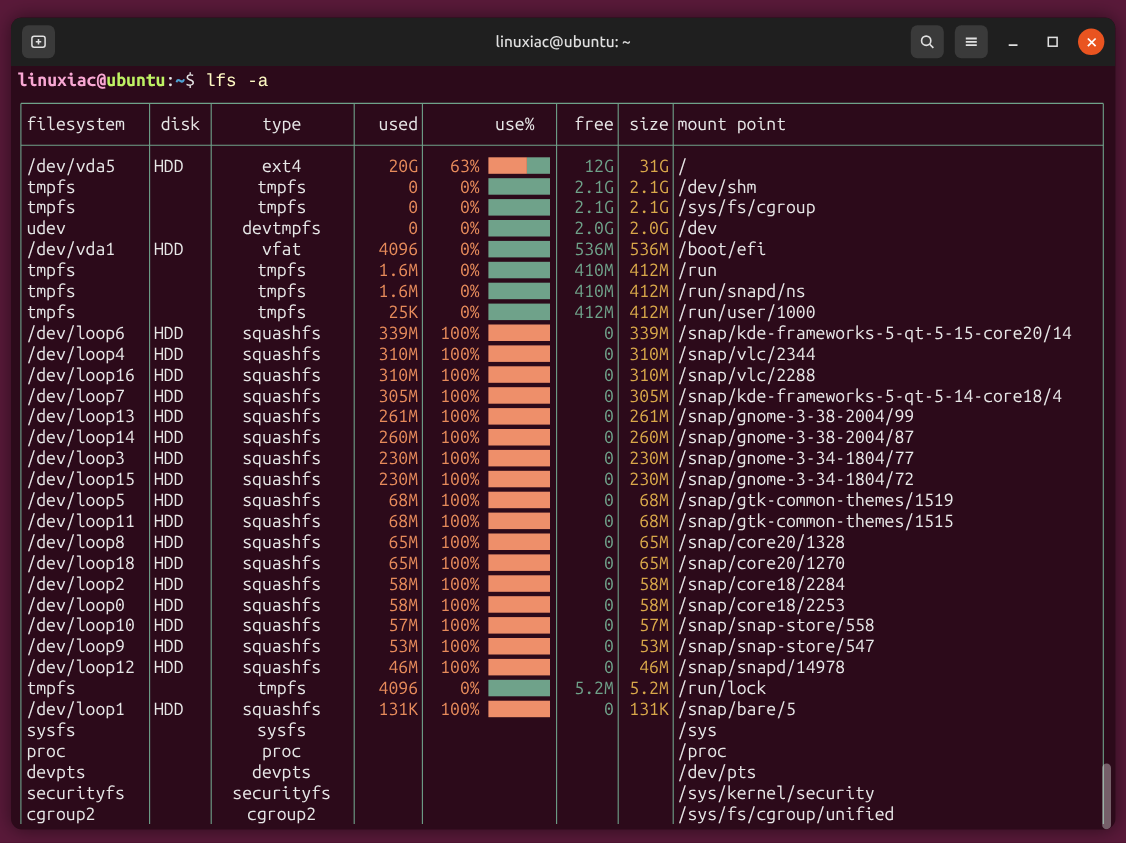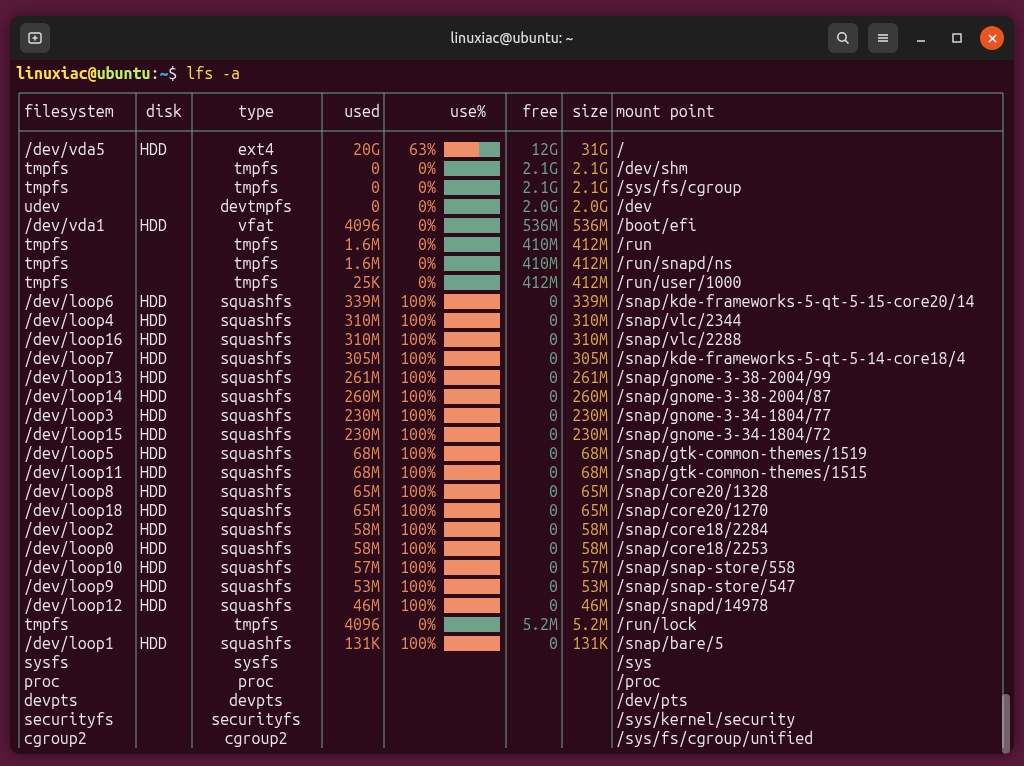--- a/index.html
+++ b/index.html
@@ -76,26 +76,26 @@
     font-size: 13px;
     font-family: sans-serif;
   }
   .term {
     padding: 4px 6px 6px 6px;
     color: #e7e7e7;
     font-size: 16px;
     line-height: 19px;
     letter-spacing: 0;
   }
-  .prompt .user { color: #fde047; font-weight: 600; }
+  .prompt .user { color: #f9a8d4; font-weight: 600; }
   .prompt .host { color: #bef264; font-weight: 600; }
   .prompt .colon { color: #e7e7e7; }
   .prompt .path { color: #4ea1d3; font-weight: 600; }
   .prompt .dollar { color: #e7e7e7; }
-  .prompt .cmd { color: #fde047; }
+  .prompt .cmd { color: #fef9c3; font-family: Liberation Mono, monospace; }
   svg.table { display: block; }
   .scrollbar {
     position: absolute;
     right: 4px;
     top: 678px;
     width: 8px;
     height: 60px;
     background: rgba(255,255,255,.35);
     border-radius: 4px;
   }

